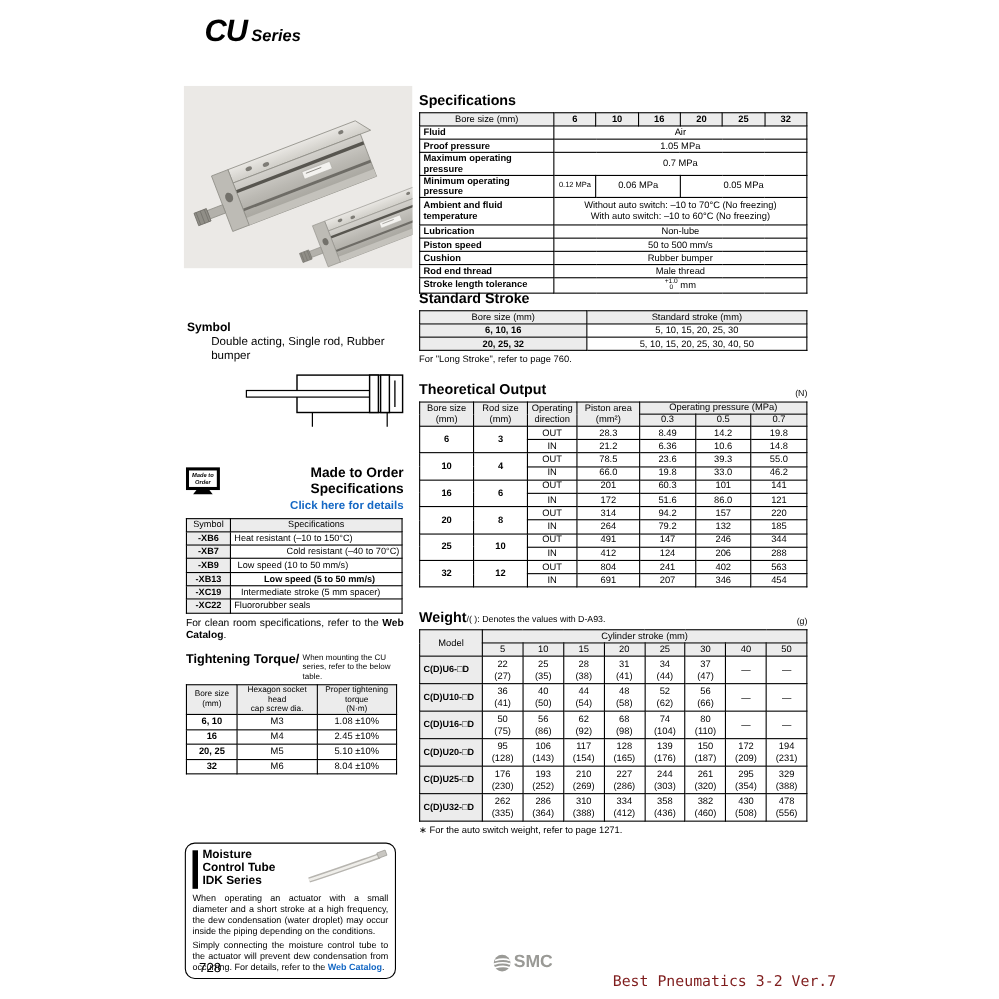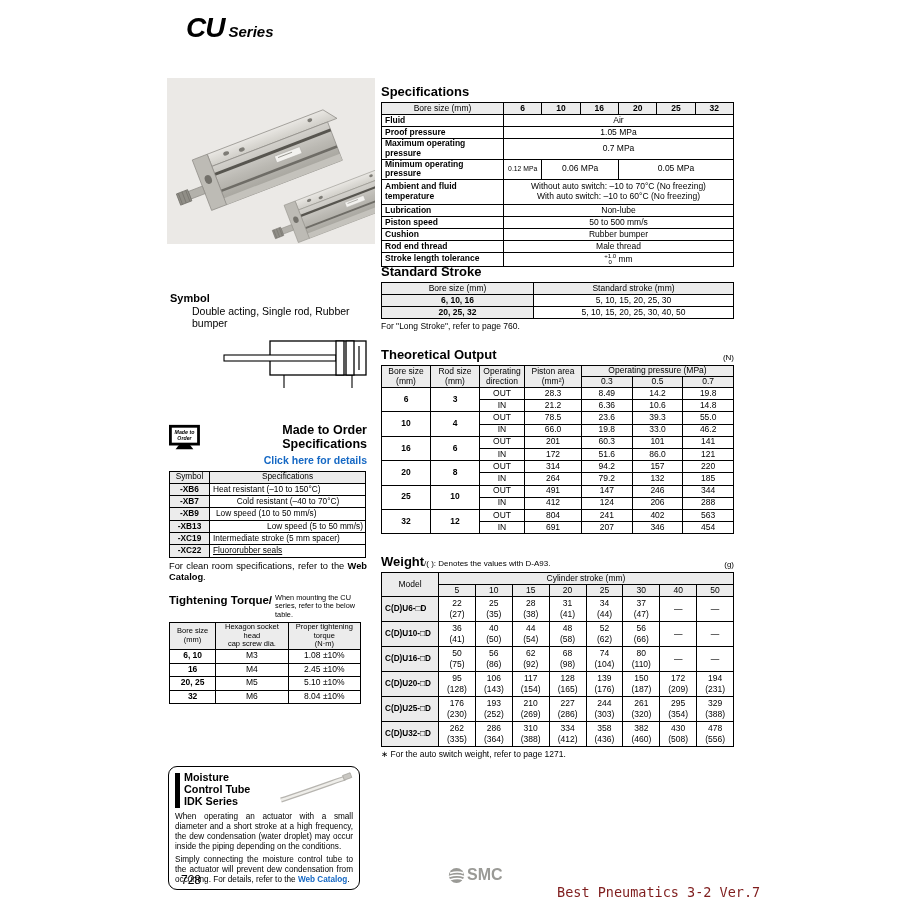--- a/index.html
+++ b/index.html
@@ -175,37 +175,37 @@
         <tr>
           <td class="hd">Symbol</td>
           <td class="hd">Specifications</td>
         </tr>
         <tr>
           <td class="gray b">-XB6</td>
           <td style="text-align: left; padding-left: 3px;">Heat resistant (–10 to 150°C)</td>
         </tr>
         <tr>
           <td class="gray b">-XB7</td>
-          <td style="text-align: center; padding-left: 3px;">Cold resistant (–40 to 70°C)</td>
+          <td style="text-align: right; padding-left: 3px;">Cold resistant (–40 to 70°C)</td>
         </tr>
         <tr>
           <td class="gray b">-XB9</td>
           <td style="text-align: left; padding-left: 6px;">Low speed (10 to 50 mm/s)</td>
         </tr>
         <tr>
           <td class="gray b">-XB13</td>
-          <td style="text-align: right; padding-left: 8px;">Low speed (5 to 50 mm/s)</td>
+          <td style="text-align: center; padding-left: 8px; font-weight: bold;">Low speed (5 to 50 mm/s)</td>
         </tr>
         <tr>
           <td class="gray b">-XC19</td>
-          <td style="text-align: left; padding-left: 3px;">Intermediate stroke (5 mm spacer)</td>
+          <td style="text-align: left; padding-left: 9px;">Intermediate stroke (5 mm spacer)</td>
         </tr>
         <tr>
           <td class="gray b">-XC22</td>
-          <td style="text-align: left; padding-left: 3px; text-decoration: underline;">Fluororubber seals</td>
+          <td style="text-align: left; padding-left: 3px;">Fluororubber seals</td>
         </tr>
       </tbody>
   </table>
   <div class="mto-note"><span>For clean room specifications, refer to the </span><b>Web Catalog</b><span>.</span></div>
 </div>
 
 <div class="abs torque">
   <div class="torque-head">
     <span class="t1">Tightening Torque/</span>
     <span class="t2">When mounting the CU series, refer to the below table.</span>

